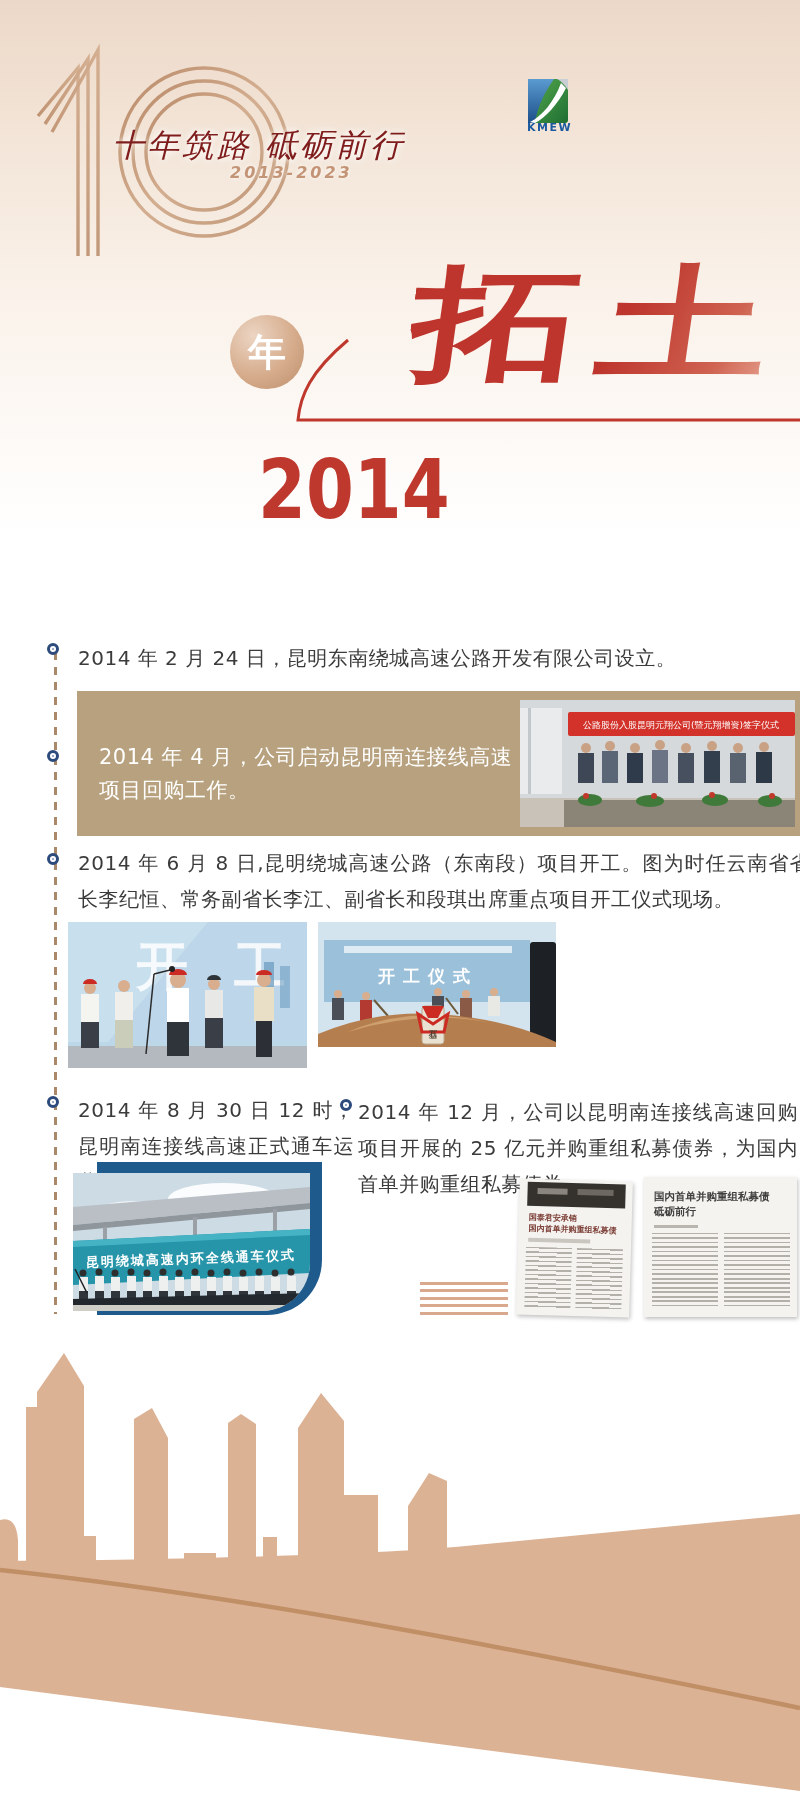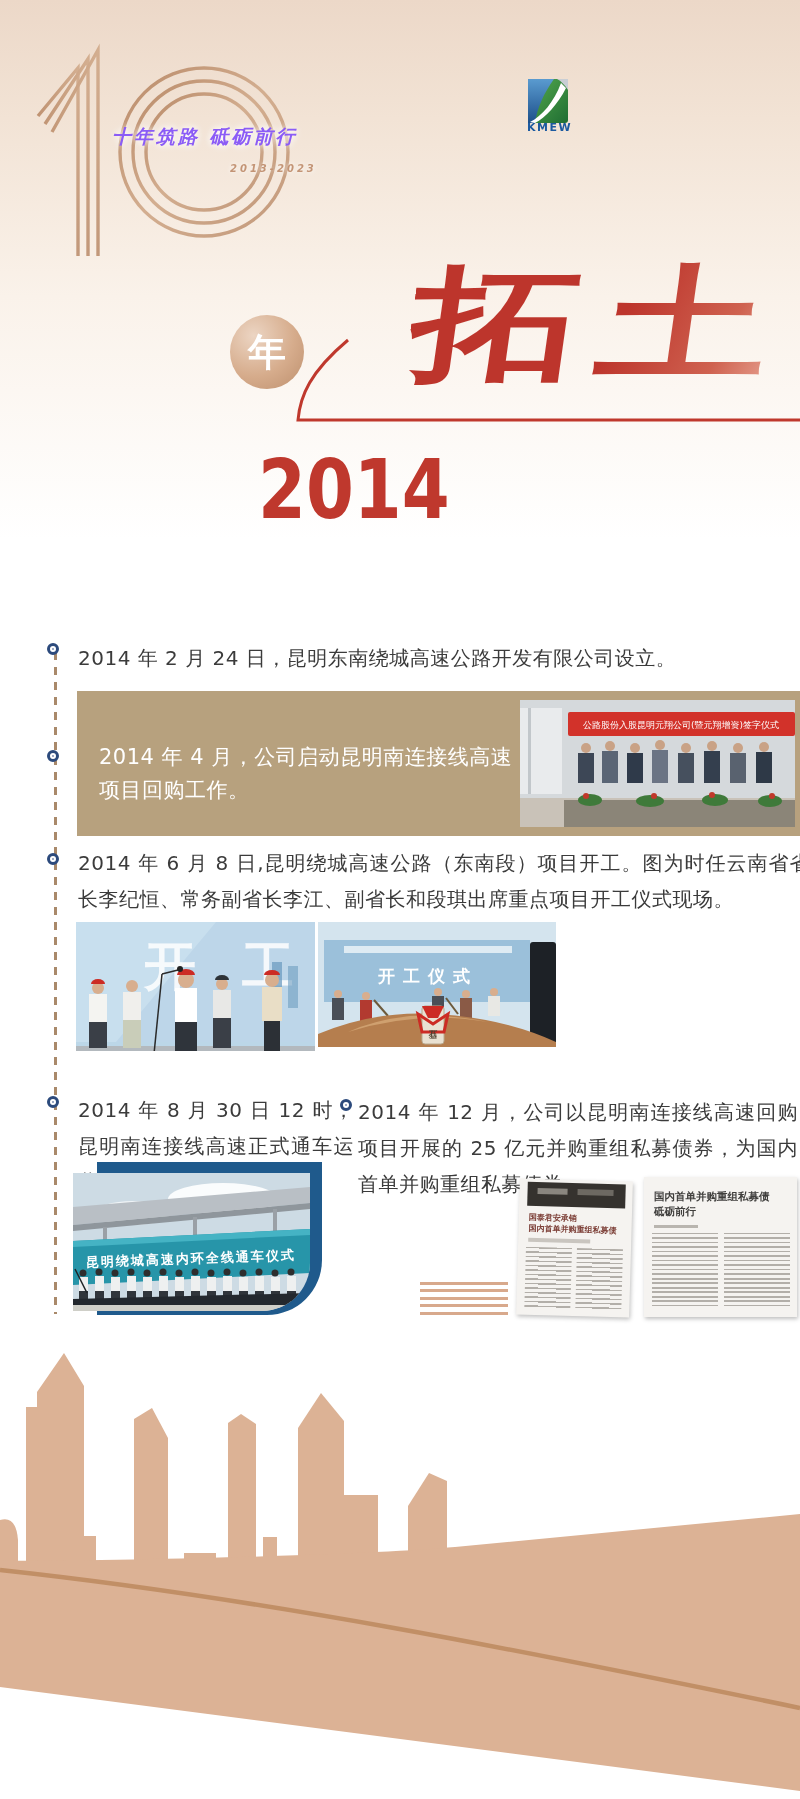--- a/index.html
+++ b/index.html
@@ -4,23 +4,23 @@
 <style>
   *{margin:0;padding:0;box-sizing:border-box}
   html,body{width:800px;height:1799px}
   body{position:relative;font-family:"DejaVu Sans","Liberation Sans",sans-serif;background:#fff;overflow:hidden}
   .poster{position:absolute;inset:0;overflow:hidden}
   .bg-top{position:absolute;left:0;top:0;width:800px;height:540px;
     background:linear-gradient(180deg,#ecd8c8 0%,#f2e3d5 22%,#faf2ea 55%,#ffffff 100%)}
   .abs{position:absolute}
 
   
-  .slogan{left:112px;top:124px;font-size:19px;font-weight:700;font-style:italic;
-    color:#8b5cf6;letter-spacing:3px;text-shadow:0 0 6px rgba(255,255,255,.95),0 0 10px rgba(255,255,255,.8)}
-  .years{left:230px;top:163px;font-size:10px;font-weight:700;font-style:italic;color:#c39475;letter-spacing:3px;
+  .slogan{left:112px;top:124px;font-size:32px;font-weight:400;font-style:italic;
+    color:#7f1d1d;letter-spacing:3px;text-shadow:0 0 6px rgba(255,255,255,.95),0 0 10px rgba(255,255,255,.8)}
+  .years{left:230px;top:163px;font-size:16px;font-weight:700;font-style:italic;color:#c39475;letter-spacing:3px;
     text-shadow:0 0 5px rgba(255,255,255,.95)}
   .logo-abbr{left:527px;top:121px;font-size:11px;font-weight:700;color:#1c5aa0;letter-spacing:1.5px}
   .logo-name{left:569px;top:82px;font-size:34px;font-weight:900;color:#1b5ba6;letter-spacing:1px}
 
   
   .badge{left:230px;top:315px;width:74px;height:74px;border-radius:50%;
     background:radial-gradient(circle at 32% 28%,#ecd5c3 0%,#d6ac8c 55%,#bd8f6d 100%);
     display:flex;align-items:center;justify-content:center}
   .badge span{color:#fff;font-size:38px;font-weight:700}
   .headline{left:420px;top:262px;font-size:140px;line-height:1;font-weight:900;letter-spacing:14px;white-space:nowrap;
@@ -176,21 +176,21 @@
             <circle cx="192" cy="95" r="3" fill="#c0392b"></circle>
           <ellipse cx="250" cy="101" rx="12" ry="6" fill="#3f7a3a"></ellipse>
             <circle cx="252" cy="96" r="3" fill="#c0392b"></circle>
         </g>
       </svg>
     </div>
   </div>
 
   <p class="abs item" style="left:78px;top:845px;width:732px">2014 年 6 月 8 日,昆明绕城高速公路（东南段）项目开工。图为时任云南省省长李纪恒、常务副省长李江、副省长和段琪出席重点项目开工仪式现场。</p>
 
-  <div class="abs photo" style="left:76px;top:922px;width:239px;height:129px">
+  <div class="abs photo" style="left:68px;top:922px;width:239px;height:146px">
     <svg width="239" height="147" viewBox="0 0 239 147">
       <rect width="239" height="147" fill="#bcd7e8"></rect>
       <path d="M0,0 L239,0 L239,120 L0,120 Z" fill="#c8dfee"></path>
       <path d="M40,120 L140,0 L239,0 L239,120 Z" fill="#bdd6e9"></path>
       <text x="150" y="62" font-size="52" font-weight="bold" fill="#ffffff" opacity=".85" text-anchor="middle" letter-spacing="14">开 工</text>
       <rect x="196" y="40" width="10" height="46" fill="#6d9cc0" opacity=".75"></rect>
       <rect x="212" y="44" width="10" height="42" fill="#6d9cc0" opacity=".6"></rect>
       <rect x="0" y="124" width="239" height="23" fill="#b3b9be"></rect>
       <g>
         <g>

